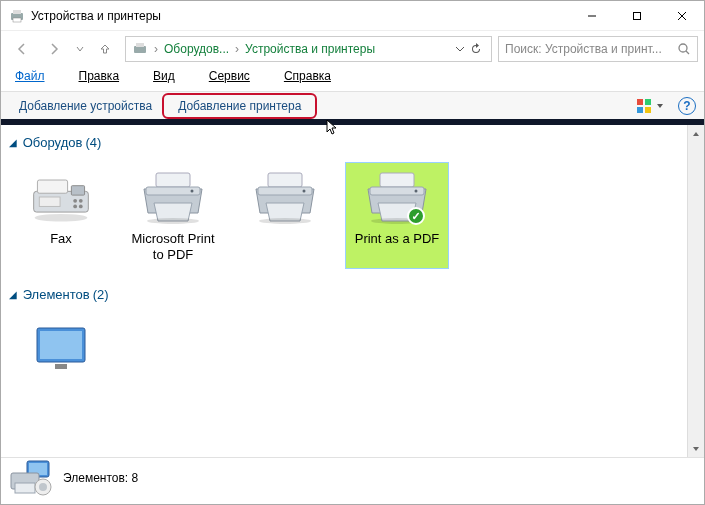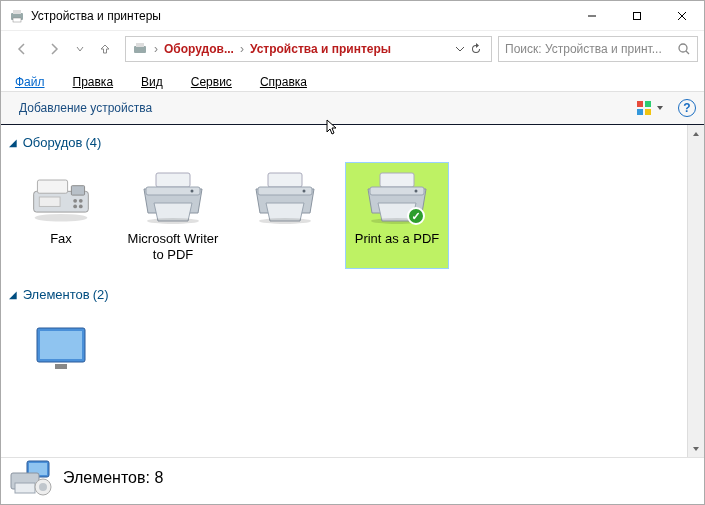--- a/index.html
+++ b/index.html
@@ -9,50 +9,50 @@
 .titlebar .tb-title { font-size: 12px; color: #000; flex: 1; }
 .titlebar .tb-controls { display: flex; }
 .titlebar .tb-btn { width: 45px; height: 29px; display: flex; align-items: center; justify-content: center; font-size: 10px; color: #000; }
 .navbar { height: 36px; display: flex; align-items: center; padding: 4px 6px; gap: 2px; }
 .nav-btn { width: 30px; height: 28px; display: flex; align-items: center; justify-content: center; color: #555; border-radius: 2px; }
 .nav-btn.disabled { opacity: .55; }
 .nav-drop { width: 18px; height: 28px; display: flex; align-items: center; justify-content: center; }
 .nav-up { width: 28px; height: 28px; display: flex; align-items: center; justify-content: center; }
 .address { flex: 1; height: 26px; border: 1px solid #ccc; display: flex; align-items: center; padding: 0 2px; margin: 0 4px; font-size: 12px; }
 .address .ab-icon { width: 16px; height: 16px; margin: 0 4px; }
-.address .crumb { padding: 0 4px; color: #b91c1c; font-weight: bold; }
+.address .crumb { padding: 0 4px; color: #15803d; }
 .address .sep { color: #888; padding: 0 2px; }
 .address .ab-drop, .address .ab-refresh { margin-left: auto; display:flex; align-items:center; gap:4px; padding:0 6px; color:#555;}
 .searchbox { width: 200px; height: 26px; border: 1px solid #ccc; display: flex; align-items: center; padding: 0 6px; font-size: 12px; color: #888; }
 .searchbox .placeholder { flex: 1; white-space: nowrap; overflow: hidden; text-overflow: ellipsis; }
-.menubar { height: 24px; display: flex; align-items: flex-end; padding: 0 6px; font-size: 12px; gap: 12px; }
+.menubar { height: 24px; display: flex; align-items: flex-start; padding: 0 6px; font-size: 12px; gap: 18px; }
 .menubar .menu-item { padding: 2px 8px; }
 .menubar .menu-item u { text-decoration: underline; }
 .menubar .menu-item.file { color: #0066cc; }
-.cmdbar { height: 34px; background: #f7f7f7; border-top: 1px solid #e1e1e1; border-bottom: 1px solid #0f172a; display: flex; align-items: center; padding: 0 8px; font-size: 12px; position:relative;}
+.cmdbar { height: 34px; background: #f7f7f7; border-top: 1px solid #e1e1e1; border-bottom: 6px solid #0f172a; display: flex; align-items: center; padding: 0 8px; font-size: 12px; position:relative;}
 .cmdbar .cmd { padding: 5px 10px; color: #1a4d80; }
 .cmdbar .cmd.highlight { border: 2px solid #c8102e; border-radius: 6px; padding: 4px 14px; }
 .cmdbar .cursor { position: absolute; left: 325px; top: 27px; font-size:14px; color:#000;}
 .cmdbar .right { margin-left: auto; display: flex; align-items: center; gap: 14px; }
 .cmdbar .view-btn { display: flex; align-items:center; gap:2px;}
 .cmdbar .help-btn { color:#1b6ec2; font-weight:bold; width:18px; height:18px; border:1px solid #1b6ec2; border-radius:50%; display:flex;align-items:center;justify-content:center; font-size:12px;}
 .content { height: 332px; display:flex; }
 .main { flex:1; overflow:auto; padding: 6px 8px; }
 .scrollbar { width: 17px; background:#f0f0f0; border-left:1px solid #ddd; display:flex; flex-direction:column;}
 .scrollbar .sb-btn { height:17px; display:flex;align-items:center;justify-content:center; color:#666;}
 .scrollbar .sb-track { flex:1;}
 .group-header { display:flex; align-items:center; font-size:13px; color:#004d80; padding: 4px 0; }
 .group-header .chev { margin-right:6px; font-size:10px;}
 .group-header .count { color:#004d80; margin-left:3px;}
 .items { display:flex; flex-wrap:wrap; gap: 8px; padding: 8px 0 14px 0; }
 .item { width: 104px; display:flex; flex-direction:column; align-items:center; text-align:center; font-size:13px; padding:4px; border:1px solid transparent;}
 .item.selected { background:#bef264; border:1px solid #99d1ff;}
 .item .icon-wrap { width:72px; height:60px; display:flex; align-items:center; justify-content:center; margin-bottom:4px; position:relative;}
 .item .label { line-height:1.25; }
-.statusbar { height: 40px; border-top:1px solid #e1e1e1; display:flex; align-items:center; padding: 0 8px; font-size:16px; gap:10px;}
+.statusbar { height: 40px; border-top:1px solid #e1e1e1; display:flex; align-items:center; padding: 0 8px; font-size:12px; gap:10px;}
 .statusbar .sb-icon { width:44px; height:38px;}
 
 .printer-svg { width: 70px; height: 56px; }
 .monitor-svg { width: 60px; height: 50px; }
 .fax-svg { width:66px; height:56px;}
 .checkmark { position:absolute; bottom:2px; right:8px; width:18px; height:18px; background:#2e9e2e; border-radius:50%; border:2px solid #fff; display:flex;align-items:center;justify-content:center;}
 .checkmark::after { content:"✓"; color:#fff; font-size:11px; font-weight:bold;}
 </style>
 </head>
 <body>
@@ -139,20 +139,21 @@
 <div class="menubar">
   <div class="menu-item file"><u>Файл</u></div>
   <div class="menu-item"><u>Правка</u></div>
   <div class="menu-item"><u>Вид</u></div>
   <div class="menu-item"><u>Сервис</u></div>
   <div class="menu-item"><u>Справка</u></div>
 </div>
 
 <div class="cmdbar">
   <div class="cmd">Добавление устройства</div>
+  <div class="cmd highlight">Добавление принтера</div>
   <span class="cursor">
     <svg width="14" height="18" viewBox="0 0 14 18">
         <path d="M1 1 L1 13 L4 10 L6 15 L8 14 L6 9 L10 9 Z" fill="#fff" stroke="#000" stroke-width="1"></path>
       </svg>
   </span>
   <div class="right">
     <div class="view-btn">
       <svg width="18" height="16" viewBox="0 0 18 16">
           <rect x="1" y="1" width="6" height="6" fill="#e74c3c"></rect>
           <rect x="9" y="1" width="6" height="6" fill="#2ecc71"></rect>
@@ -198,21 +199,21 @@
         <div class="icon-wrap">
           <svg class="printer-svg" viewBox="0 0 70 56">
             <rect x="18" y="4" width="34" height="14" rx="2" fill="#eef1f4" stroke="#aab"></rect>
             <path d="M6 20 L64 20 L60 44 L10 44 Z" fill="#c4ccd4" stroke="#8a94a0"></path>
             <rect x="8" y="18" width="54" height="8" rx="2" fill="#d6dce2" stroke="#9aa4b0"></rect>
             <path d="M16 34 L54 34 L50 52 L20 52 Z" fill="#e8ecf0" stroke="#9aa4b0"></path>
             <circle cx="54" cy="22" r="1.5" fill="#5b6570"></circle>
             <ellipse cx="35" cy="52" rx="26" ry="3" fill="#000" opacity="0.12"></ellipse>
           </svg>
         </div>
-        <div class="label">Microsoft Writer to PDF</div>
+        <div class="label">Microsoft Print to PDF</div>
       </div>
 
       <div class="item">
         <div class="icon-wrap">
           <svg class="printer-svg" viewBox="0 0 70 56">
             <rect x="18" y="4" width="34" height="14" rx="2" fill="#eef1f4" stroke="#aab"></rect>
             <path d="M6 20 L64 20 L60 44 L10 44 Z" fill="#c4ccd4" stroke="#8a94a0"></path>
             <rect x="8" y="18" width="54" height="8" rx="2" fill="#d6dce2" stroke="#9aa4b0"></rect>
             <path d="M16 34 L54 34 L50 52 L20 52 Z" fill="#e8ecf0" stroke="#9aa4b0"></path>
             <circle cx="54" cy="22" r="1.5" fill="#5b6570"></circle>

